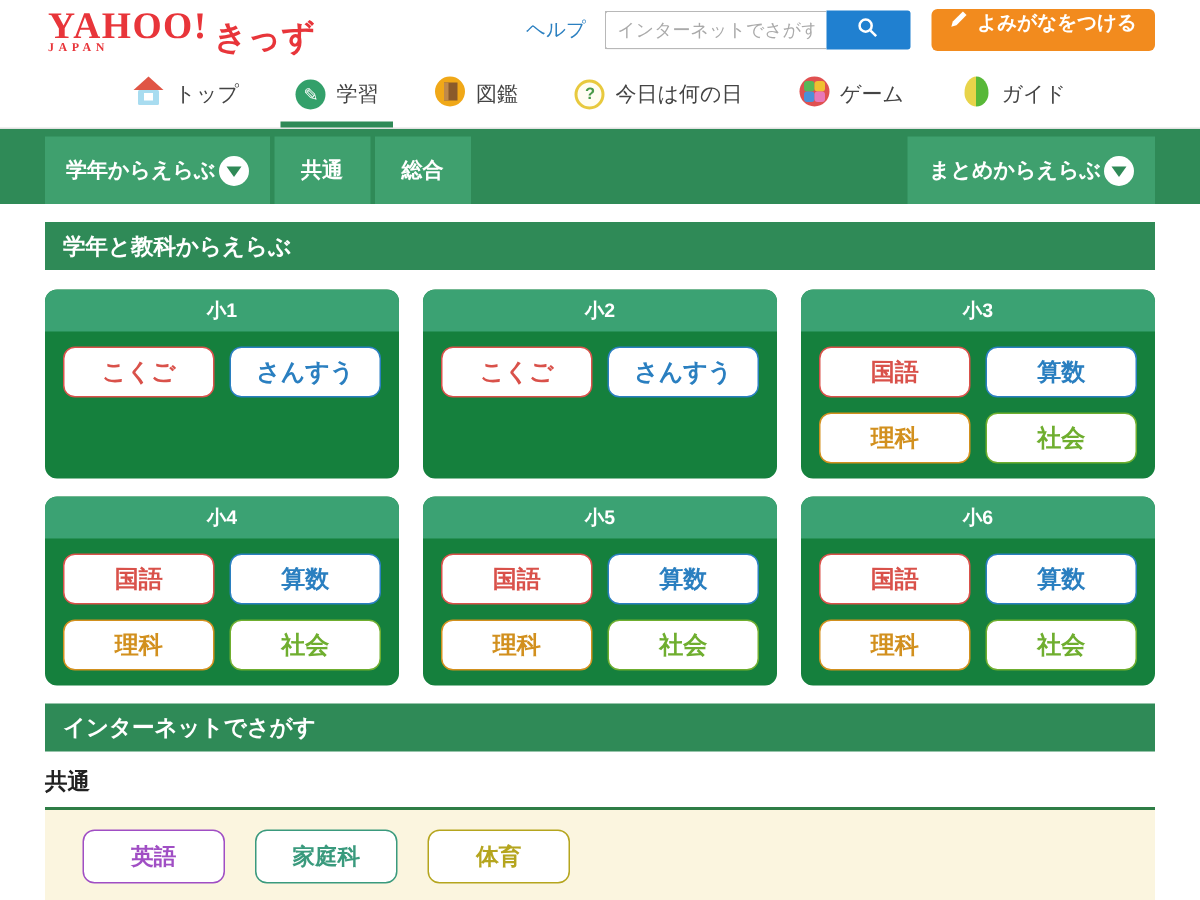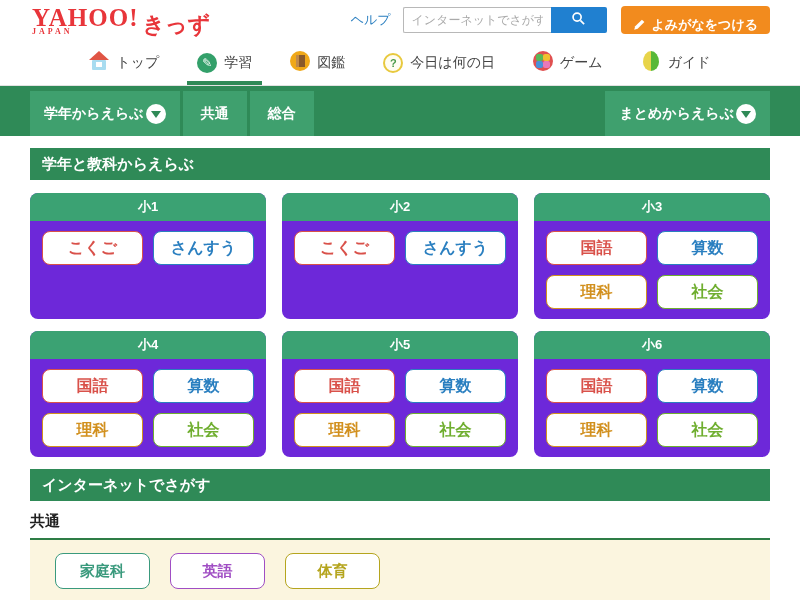--- a/index.html
+++ b/index.html
@@ -21,21 +21,21 @@
   .header-right { margin-left:auto; display:flex; align-items:center; }
   .help-link { color:#2a7fc0; font-size:13px; margin-right:12px; cursor:pointer; }
   .search-box { display:flex; height:26px; }
   .search-input { width:148px; height:26px; border:1px solid #b8b8b8; border-right:none;
     font-size:12px; padding:0 8px; color:#333; border-radius:2px 0 0 2px; }
   .search-input::placeholder { color:#aaa; }
   .search-btn { width:56px; height:26px; background:#2080d0; border:none; cursor:pointer;
     display:flex; align-items:center; justify-content:center; border-radius:0 2px 2px 0; }
   .furigana-btn { margin-left:14px; height:28px; background:#f28b1e; color:#fff; border:none;
     border-radius:4px; font-size:13px; font-weight:bold; padding:0 12px; cursor:pointer;
-    display:flex; align-items:flex-end; gap:6px; }
+    display:flex; align-items:flex-start; gap:6px; }
   
   .nav { height:46px; display:flex; justify-content:center; gap:38px;
     border-bottom:1px solid #e2e2e2; }
   .nav-item { display:flex; align-items:center; gap:7px; font-size:14px; color:#444;
     cursor:pointer; position:relative; height:100%; }
   .nav-item.active::after { content:''; position:absolute; left:-10px; right:-10px;
     bottom:0; height:4px; background:#2f8a57; }
   .ic { display:inline-block; width:20px; height:20px; position:relative; flex:0 0 20px; }
   .ic i { font-style:normal; }
   .ic-home .roof { position:absolute; top:0; left:50%; transform:translateX(-50%);
@@ -71,21 +71,21 @@
   .arrow-circle { width:20px; height:20px; border-radius:50%; background:#fff;
     display:flex; align-items:center; justify-content:center; }
   .arrow-circle i { display:block; width:0; height:0; border-left:5px solid transparent;
     border-right:5px solid transparent; border-top:7px solid #2f8a57; margin-top:2px; }
   
   .main { padding:0 30px; }
   .section-header { margin-top:12px; height:32px; background:#2f8a57; color:#fff;
     font-size:15px; font-weight:bold; display:flex; align-items:center; padding:12px 12px; }
   .card-grid { margin-top:13px; display:grid; grid-template-columns:repeat(3,1fr);
     column-gap:16px; row-gap:12px; }
-  .card { border-radius:8px; overflow:hidden; height:126px; background:#6d28d9; }
+  .card { border-radius:8px; overflow:hidden; height:126px; background:#15803d; }
   .card-header { height:28px; background:#3ba273; color:#fff; font-size:13px; font-weight:bold;
     display:flex; align-items:center; justify-content:center; }
   .card-body { padding:10px 12px; display:grid; grid-template-columns:1fr 1fr; gap:10px; }
   .subject-btn { height:34px; background:#fff; border:1.5px solid; border-radius:8px;
     font-size:16px; font-weight:bold; cursor:pointer;
     font-family:"Liberation Sans","DejaVu Sans",sans-serif; }
   .common-heading { margin-top:11px; font-size:15px; font-weight:bold; color:#222; }
   .other-panel { margin-top:7px; border-top:2px solid #2e7d46; background:#fbf5df;
     height:64px; display:flex; align-items:center; padding-left:25px; gap:20px; }
   .other-btn { width:95px; height:36px; background:#fff; border:1.5px solid; border-radius:8px;
@@ -229,17 +229,17 @@
           <button class="subject-btn" style="color: rgb(111, 174, 47); border-color: rgb(111, 174, 47);">社会</button>
         </div>
       </div>
     </div>
 
   <div class="section-header">インターネットでさがす</div>
 
   <div class="common-heading">共通</div>
 
   <div class="other-panel">
+      <button class="other-btn" style="color: rgb(160, 78, 196); border-color: rgb(160, 78, 196);">英語</button>
       <button class="other-btn" style="color: rgb(58, 154, 125); border-color: rgb(58, 154, 125);">家庭科</button>
-      <button class="other-btn" style="color: rgb(160, 78, 196); border-color: rgb(160, 78, 196);">英語</button>
       <button class="other-btn" style="color: rgb(181, 165, 30); border-color: rgb(181, 165, 30);">体育</button>
     </div>
 </div>
 
 </body></html>

